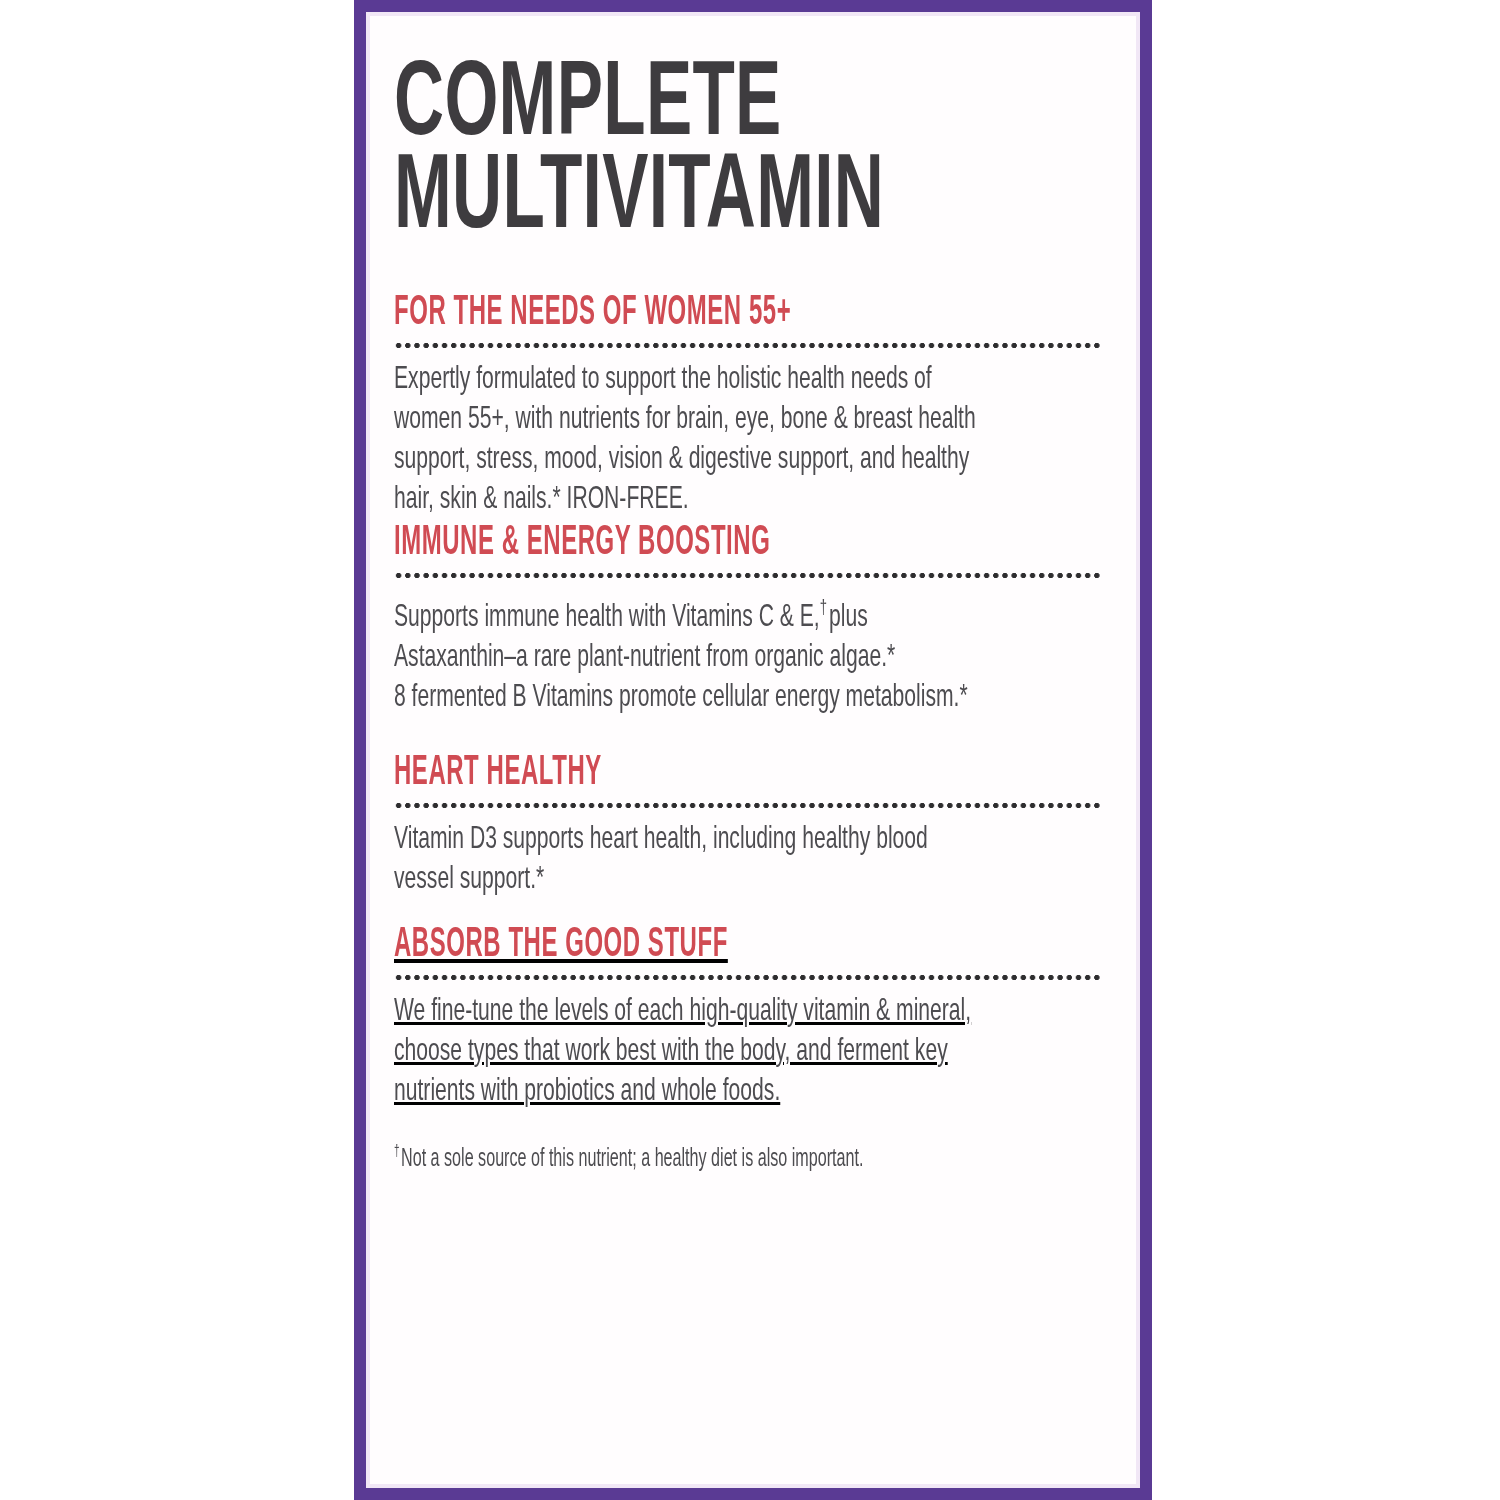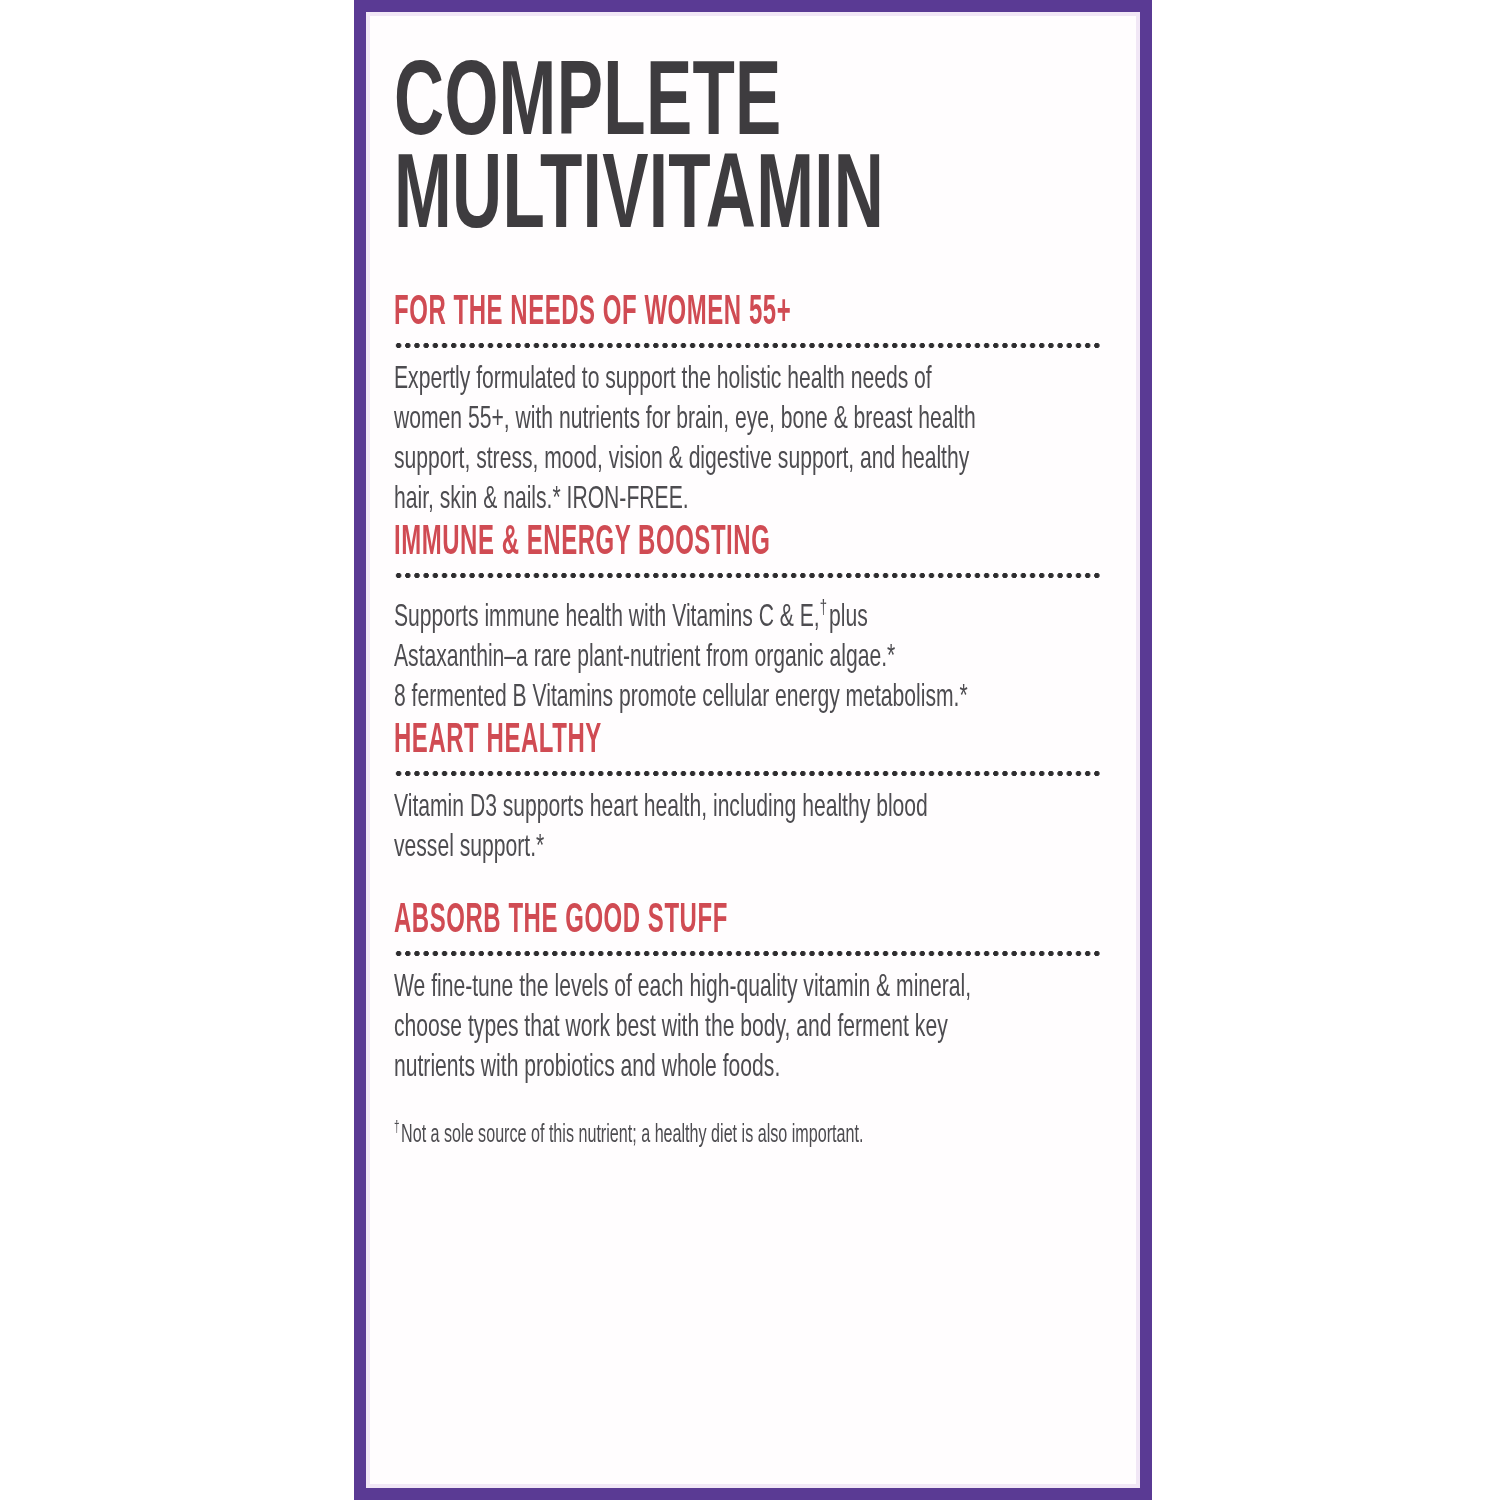--- a/index.html
+++ b/index.html
@@ -35,23 +35,23 @@
     line-height: 93px;
     color: #3e3c3f;
     letter-spacing: 0.5px;
     white-space: nowrap;
     transform: scaleX(0.66);
     transform-origin: left top;
   }
 
   .section.s1 { margin-top: 50px; }
   .section.s2 { }
-  .section.s3 { }
+  .section.s3 { margin-top: 32px; }
   .section.s4 { margin-top: 35px; }
-  .section.s5 { margin-top: 30px; }
+  .section.s5 { margin-top: 22px; text-decoration: underline; }
 
   .section-heading {
     font-weight: bold;
     font-size: 42px;
     line-height: 46px;
     color: #d04b53;
     letter-spacing: 1px;
     white-space: nowrap;
     transform: scaleX(0.57);
     transform-origin: left top;

